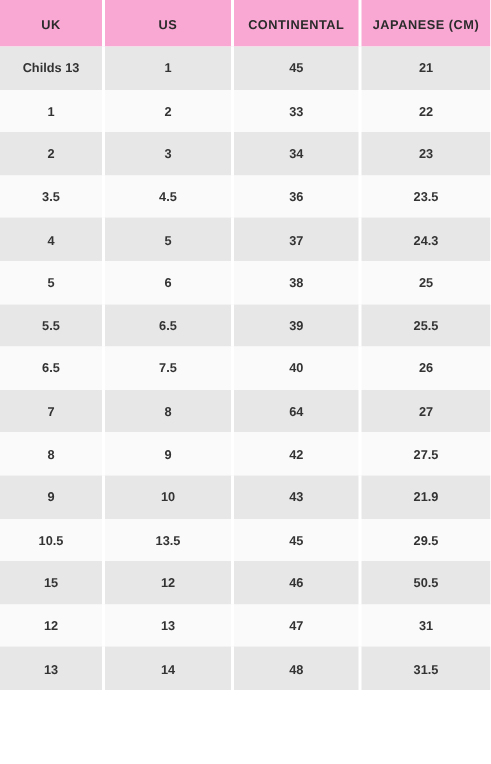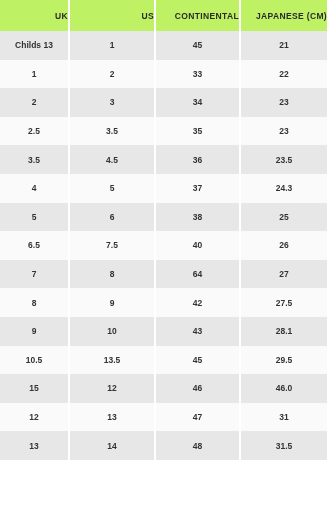--- a/index.html
+++ b/index.html
@@ -18,26 +18,26 @@
     border-collapse: collapse;
     table-layout: fixed;
   }
   .size-table col.c-uk   { width: 69px; }
   .size-table col.c-us   { width: 86px; }
   .size-table col.c-eu   { width: 85px; }
   .size-table col.c-jp   { width: 87px; }
 
   .size-table th {
     height: 31px;
-    background: #bef264;
+    background: #f9a8d4;
     color: #2b2b2b;
     font-size: 8.5px;
     font-weight: bold;
     letter-spacing: 0.35px;
-    text-align: right;
+    text-align: center;
     vertical-align: middle;
     padding: 0;
     border-right: 2px solid #ffffff;
     white-space: nowrap;
   }
   .size-table th:last-child { border-right: none; }
 
   .size-table td {
     height: 28.6px;
     font-size: 8.5px;
@@ -85,42 +85,42 @@
       <td>33</td>
       <td>22</td>
     </tr>
     <tr>
       <td>2</td>
       <td>3</td>
       <td>34</td>
       <td>23</td>
     </tr>
     <tr>
-      <td>2.5</td>
-      <td>3.5</td>
-      <td>35</td>
-      <td>23</td>
-    </tr>
-    <tr>
       <td>3.5</td>
       <td>4.5</td>
       <td>36</td>
       <td>23.5</td>
     </tr>
     <tr>
       <td>4</td>
       <td>5</td>
       <td>37</td>
       <td>24.3</td>
     </tr>
     <tr>
       <td>5</td>
       <td>6</td>
       <td>38</td>
       <td>25</td>
+    </tr>
+    <tr>
+      <td>5.5</td>
+      <td>6.5</td>
+      <td>39</td>
+      <td>25.5</td>
     </tr>
     <tr>
       <td>6.5</td>
       <td>7.5</td>
       <td>40</td>
       <td>26</td>
     </tr>
     <tr>
       <td>7</td>
       <td>8</td>
@@ -130,33 +130,33 @@
     <tr>
       <td>8</td>
       <td>9</td>
       <td>42</td>
       <td>27.5</td>
     </tr>
     <tr>
       <td>9</td>
       <td>10</td>
       <td>43</td>
-      <td>28.1</td>
+      <td>21.9</td>
     </tr>
     <tr>
       <td>10.5</td>
       <td>13.5</td>
       <td>45</td>
       <td>29.5</td>
     </tr>
     <tr>
       <td>15</td>
       <td>12</td>
       <td>46</td>
-      <td>46.0</td>
+      <td>50.5</td>
     </tr>
     <tr>
       <td>12</td>
       <td>13</td>
       <td>47</td>
       <td>31</td>
     </tr>
     <tr>
       <td>13</td>
       <td>14</td>

